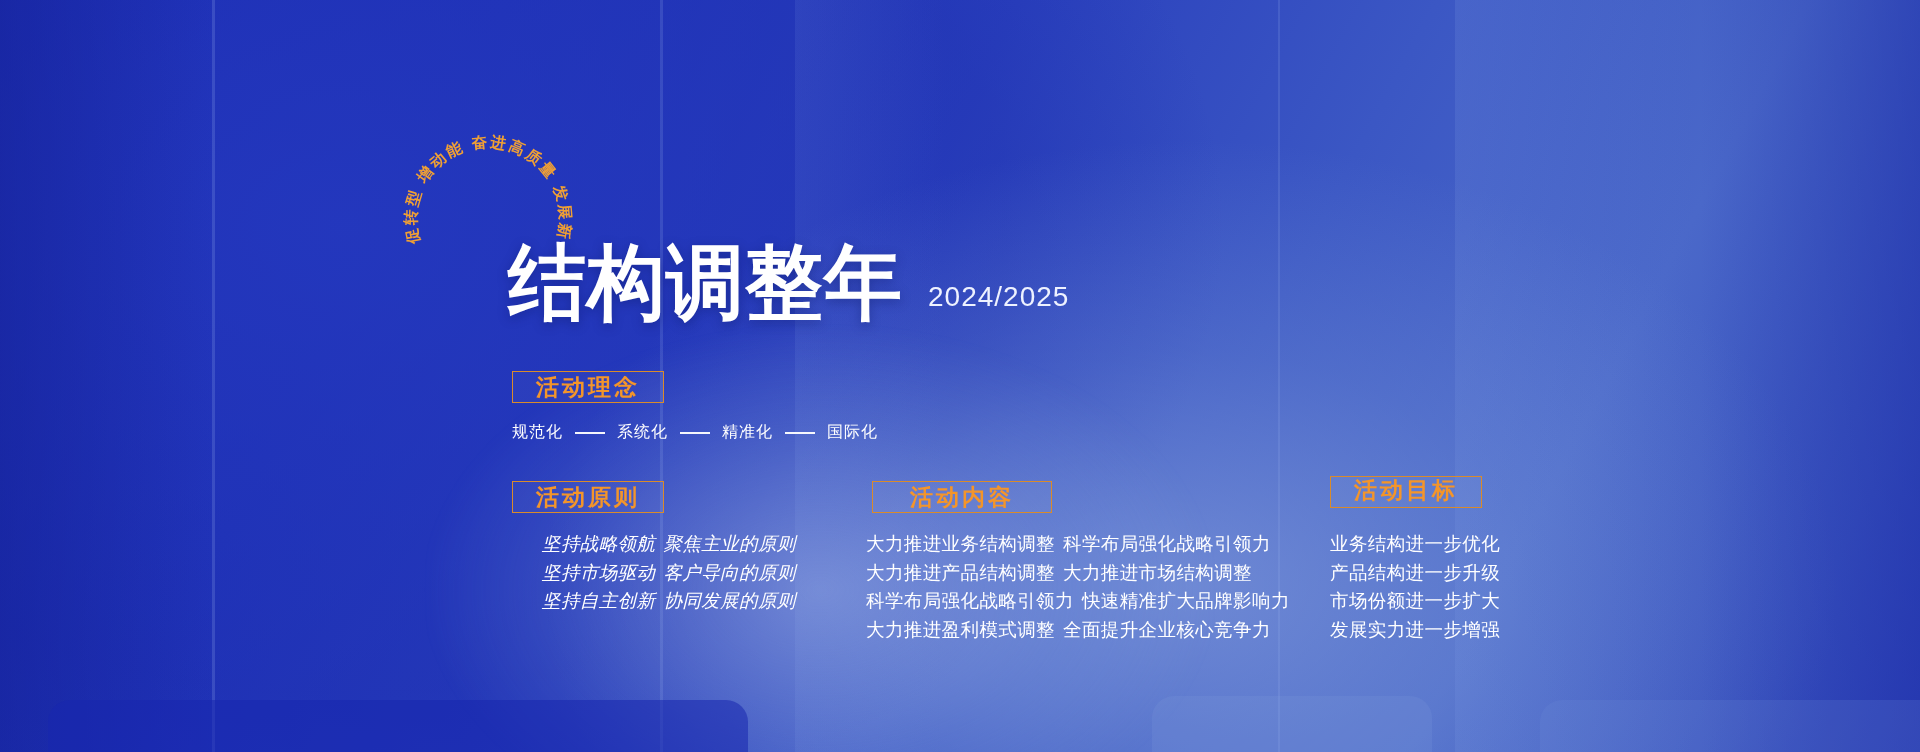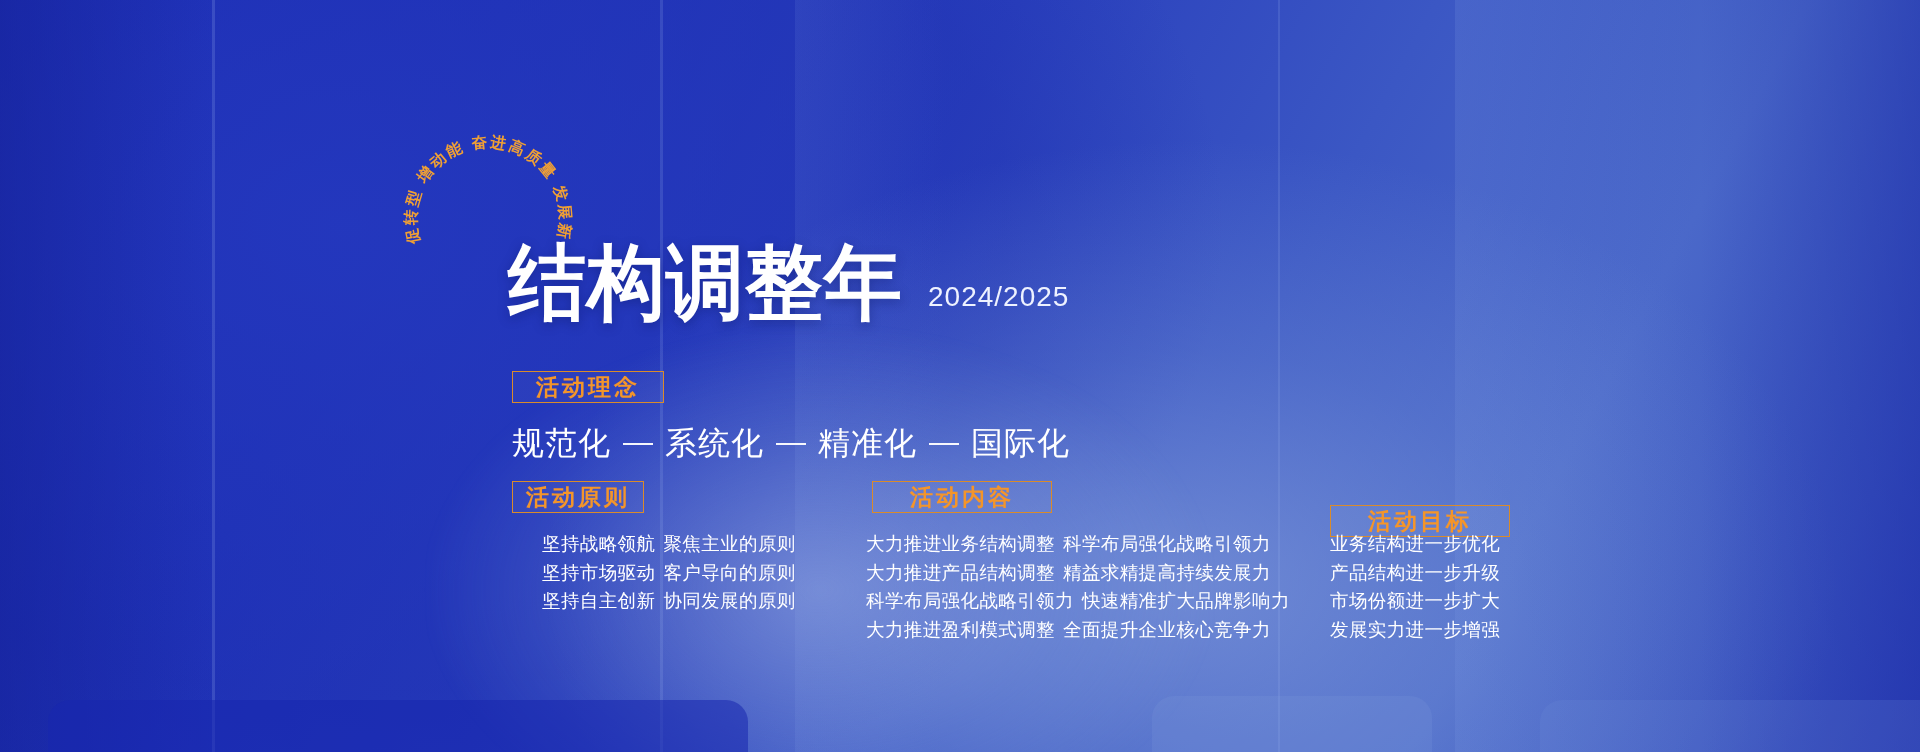--- a/index.html
+++ b/index.html
@@ -98,31 +98,31 @@
     font-weight: bold;
     font-size: 23px;
     letter-spacing: 3px;
     text-align: center;
     line-height: 30px;
     height: 32px;
     font-family: "Liberation Sans", "DejaVu Sans", sans-serif;
     white-space: nowrap;
   }
   #badge-concept   { left: 512px;  top: 371px; width: 152px; }
-  #badge-principle { left: 512px;  top: 481px; width: 132px; }
+  #badge-principle { left: 512px;  top: 481px; width: 152px; }
   #badge-content   { left: 872px;  top: 481px; width: 180px; }
-  #badge-goal      { left: 1330px; top: 505px; width: 180px; }
+  #badge-goal      { left: 1330px; top: 476px; width: 152px; font-family: Liberation Mono, monospace; }
 
   
   #concept-line {
     position: absolute;
     left: 512px; top: 422px;
     display: flex; align-items: center;
     color: #ffffff;
-    font-size: 32px;
+    font-size: 16px;
     letter-spacing: 1px;
     white-space: nowrap;
     font-family: "Liberation Sans", "DejaVu Sans", sans-serif;
   }
   #concept-line .cw { }
   #concept-line .dash {
     display: inline-block;
     width: 30px; height: 2px;
     background: #ffffff;
     margin: 0 12px;
@@ -135,21 +135,21 @@
     color: #ffffff;
     font-size: 18.5px;
     line-height: 28.5px;
     letter-spacing: 0.4px;
     white-space: nowrap;
     font-family: "Liberation Sans", "DejaVu Sans", sans-serif;
   }
   .col .row { display: flex; }
   .col .a { }
   .col .b { margin-left: 8px; }
-  #col-principle { left: 542px;  top: 530px; }
+  #col-principle { left: 542px;  top: 530px; font-style: italic; }
   #col-content   { left: 866px;  top: 530px; }
   #col-goal      { left: 1330px; top: 530px; }
 </style>
 </head>
 <body>
 
 <div id="banner">
 
   <div class="band b1"></div>
   <div class="band b2"></div>
@@ -209,21 +209,21 @@
   </div>
 
   <div class="badge" id="badge-content">活动内容</div>
   <div class="col" id="col-content">
     <div class="row">
       <span class="a">大力推进业务结构调整</span>
       <span class="b">科学布局强化战略引领力</span>
     </div>
     <div class="row">
       <span class="a">大力推进产品结构调整</span>
-      <span class="b">精益求精提高持续发展力</span>
+      <span class="b">大力推进市场结构调整</span>
     </div>
     <div class="row">
       <span class="a">科学布局强化战略引领力</span>
       <span class="b">快速精准扩大品牌影响力</span>
     </div>
     <div class="row">
       <span class="a">大力推进盈利模式调整</span>
       <span class="b">全面提升企业核心竞争力</span>
     </div>
   </div>

